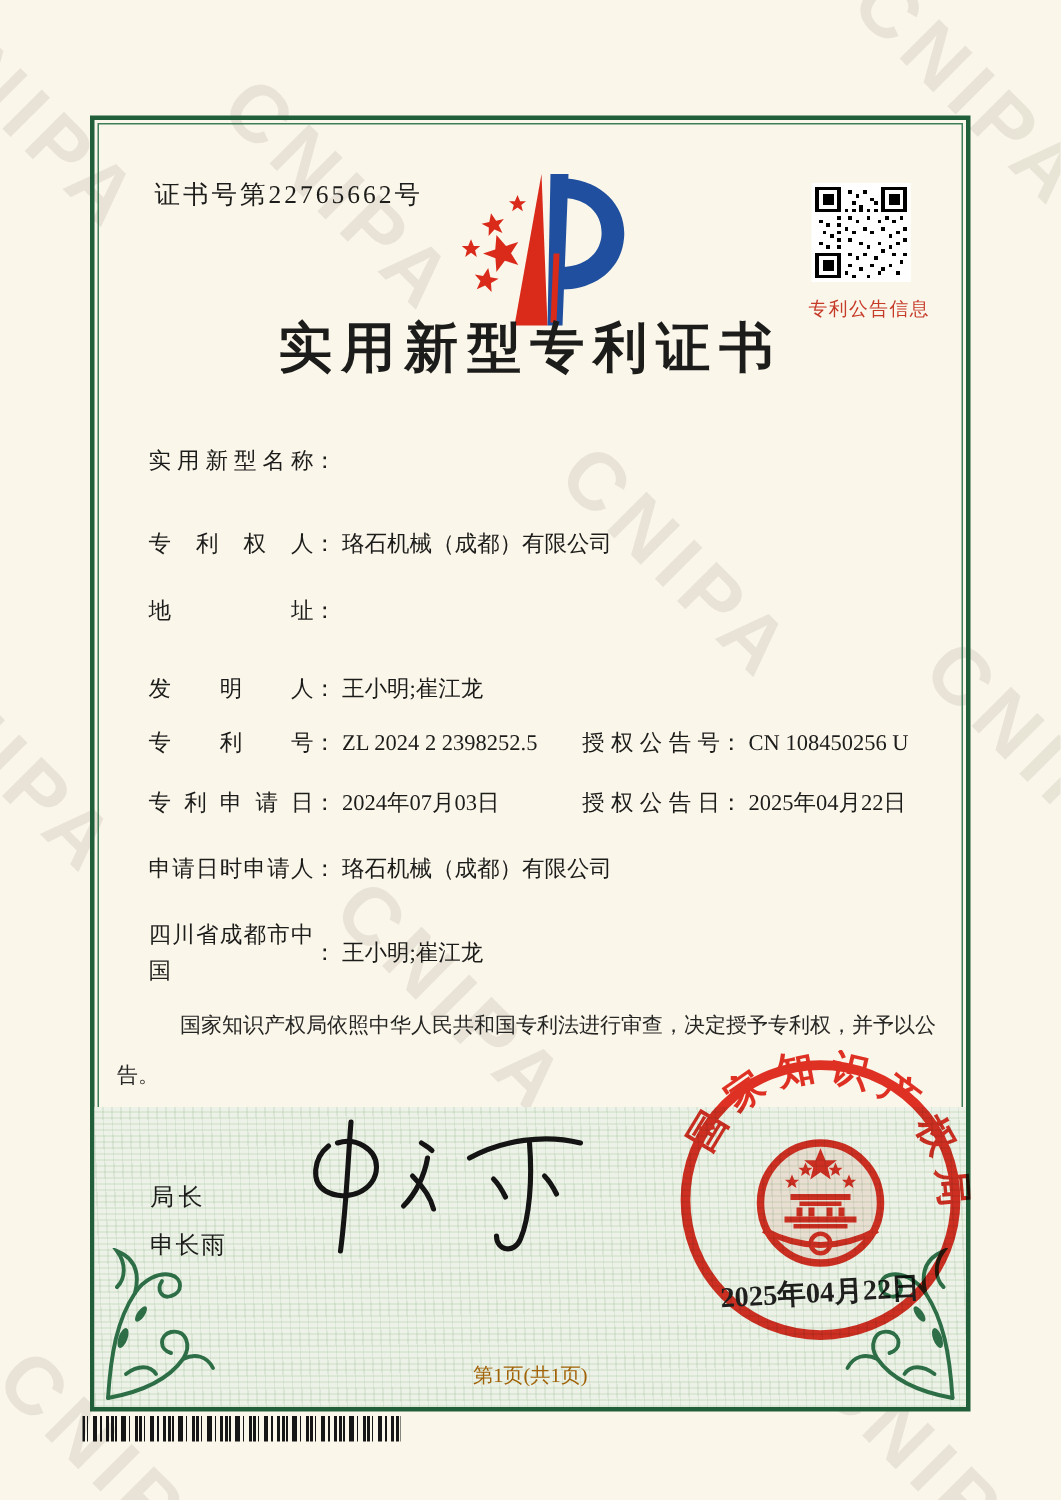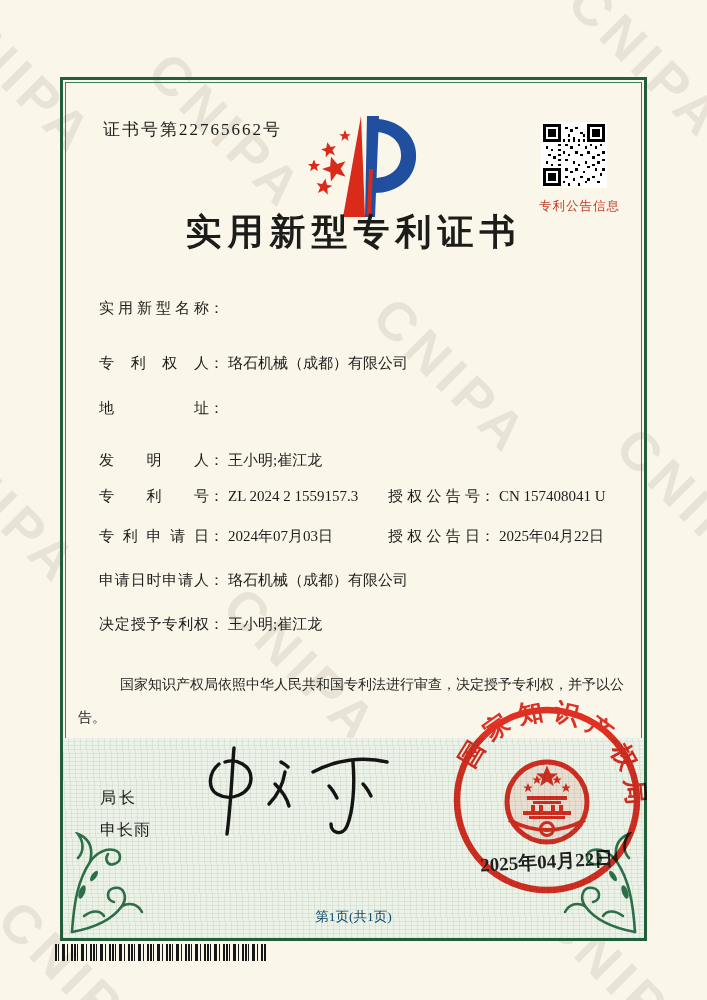--- a/index.html
+++ b/index.html
@@ -45,21 +45,21 @@
   .corner{position:absolute;bottom:1px;}
   .corner.left{left:1px;}
   .corner.right{right:1px;transform:scaleX(-1);}
 
   .gov-title{position:absolute;left:37px;top:708px;font-size:16px;letter-spacing:3px;}
   .gov-name{position:absolute;left:37px;top:740px;font-size:16px;letter-spacing:1px;text-align:right;}
   .sig{position:absolute;left:138px;top:662px;}
 
   .seal{position:absolute;left:384px;top:620px;opacity:.94;mix-blend-mode:multiply;}
 
-  .pagefoot{position:absolute;left:0;top:828px;width:100%;text-align:center;font-size:13.5px;color:#0c4a6e;}
+  .pagefoot{position:absolute;left:0;top:828px;width:100%;text-align:center;font-size:13.5px;color:#a16207;}
 
   .barcode{position:absolute;left:55px;top:944px;width:212px;height:17px;z-index:3;
      background:repeating-linear-gradient(90deg,#161616 0 2px,rgba(0,0,0,0) 2px 3px,
         #161616 3px 4px,rgba(0,0,0,0) 4px 7px,#161616 7px 10px,rgba(0,0,0,0) 10px 12px,
         #161616 12px 13px,rgba(0,0,0,0) 13px 16px,#161616 16px 18px,rgba(0,0,0,0) 18px 19px);}
 </style>
 </head>
 <body>
 
 <div class="page">
@@ -144,26 +144,26 @@
           <span class="lab">发明人</span>
           <span class="col">：</span>
           <span class="val">王小明;崔江龙</span>
         </div>
     </div>
 
     <div class="row" style="top:404px">
       <div class="grp">
           <span class="lab">专利号</span>
           <span class="col">：</span>
-          <span class="val">ZL 2024 2 1559157.3</span>
+          <span class="val">ZL 2024 2 2398252.5</span>
         </div>
       <div class="rcol">
           <span class="lab lab5">授权公告号</span>
           <span class="col">：</span>
-          <span class="val">CN 157408041 U</span>
+          <span class="val">CN 108450256 U</span>
         </div>
     </div>
 
     <div class="row" style="top:444px">
       <div class="grp">
           <span class="lab">专利申请日</span>
           <span class="col">：</span>
           <span class="val">2024年07月03日</span>
         </div>
       <div class="rcol">
@@ -176,21 +176,21 @@
     <div class="row" style="top:488px">
       <div class="grp">
           <span class="lab">申请日时申请人</span>
           <span class="col">：</span>
           <span class="val">珞石机械（成都）有限公司</span>
         </div>
     </div>
 
     <div class="row" style="top:532px">
       <div class="grp">
-          <span class="lab">决定授予专利权</span>
+          <span class="lab">四川省成都市中国</span>
           <span class="col">：</span>
           <span class="val">王小明;崔江龙</span>
         </div>
     </div>
 
     <div class="statement">
       <div class="s1">国家知识产权局依照中华人民共和国专利法进行审查，决定授予专利权，并予以公告。</div>
       <div class="s2">专利权自授权公告之日起生效。专利权有效性及专利权人变更等法律信息以专利登记簿记载为准。</div>
     </div>
 

